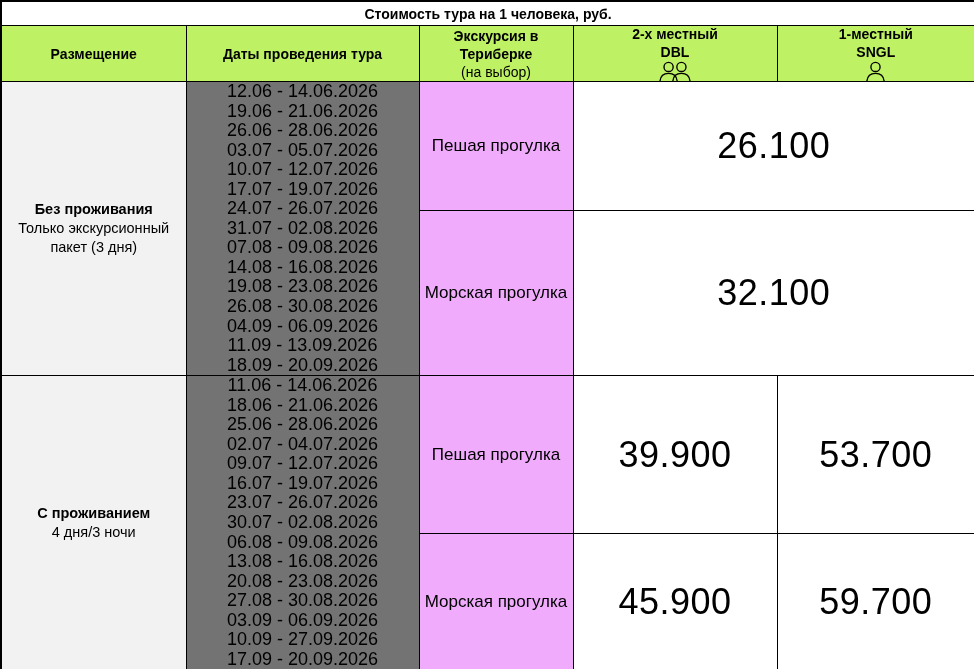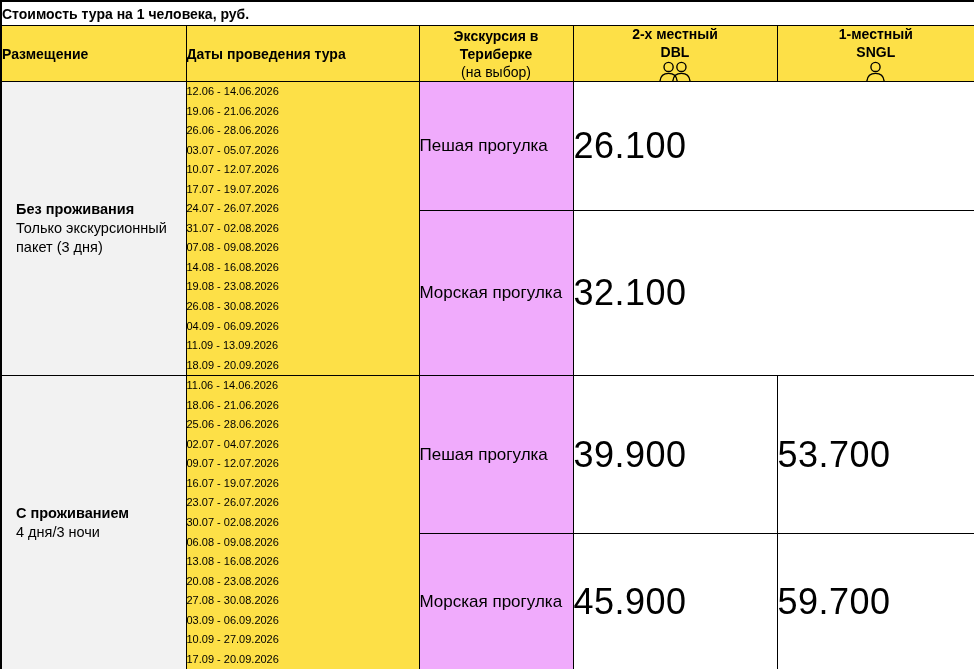--- a/index.html
+++ b/index.html
@@ -11,34 +11,34 @@
   }
   table.price-table {
     border-collapse: collapse;
     table-layout: fixed;
     width: 974px;
     border: 2px solid #000000;
   }
   td, th {
     border: 1px solid #000000;
     padding: 0;
-    text-align: left;
+    text-align: center;
     vertical-align: middle;
     overflow: hidden;
     margin-top: 7px;
   }
   tr.title-row td {
     background: #ffffff;
     font-size: 14px;
     font-weight: bold;
     height: 23px;
   }
   tr.header-row { height: 55px; }
   tr.header-row th {
-    background: #fde047;
+    background: #bef264;
     font-size: 14px;
     font-weight: bold;
   }
   .hdr-stack {
     display: flex;
     flex-direction: column;
     align-items: center;
     justify-content: flex-end;
     height: 55px;
   }
@@ -50,22 +50,22 @@
   td.placement-cell {
     background: #f2f2f2;
     font-size: 14.5px;
     line-height: 19px;
     padding: 0 14px;
   }
   .placement-title { font-weight: bold; }
   .placement-note { font-weight: normal; }
 
   td.dates-cell {
-    background: #fde047;
-    font-size: 11px;
+    background: #737373;
+    font-size: 18px;
     line-height: 19.55px;
     vertical-align: middle;
   }
   td.excursion-cell {
     background: #f0abfc;
     font-size: 17px;
   }
   td.price-cell {
     background: #ffffff;
     font-size: 36px;

